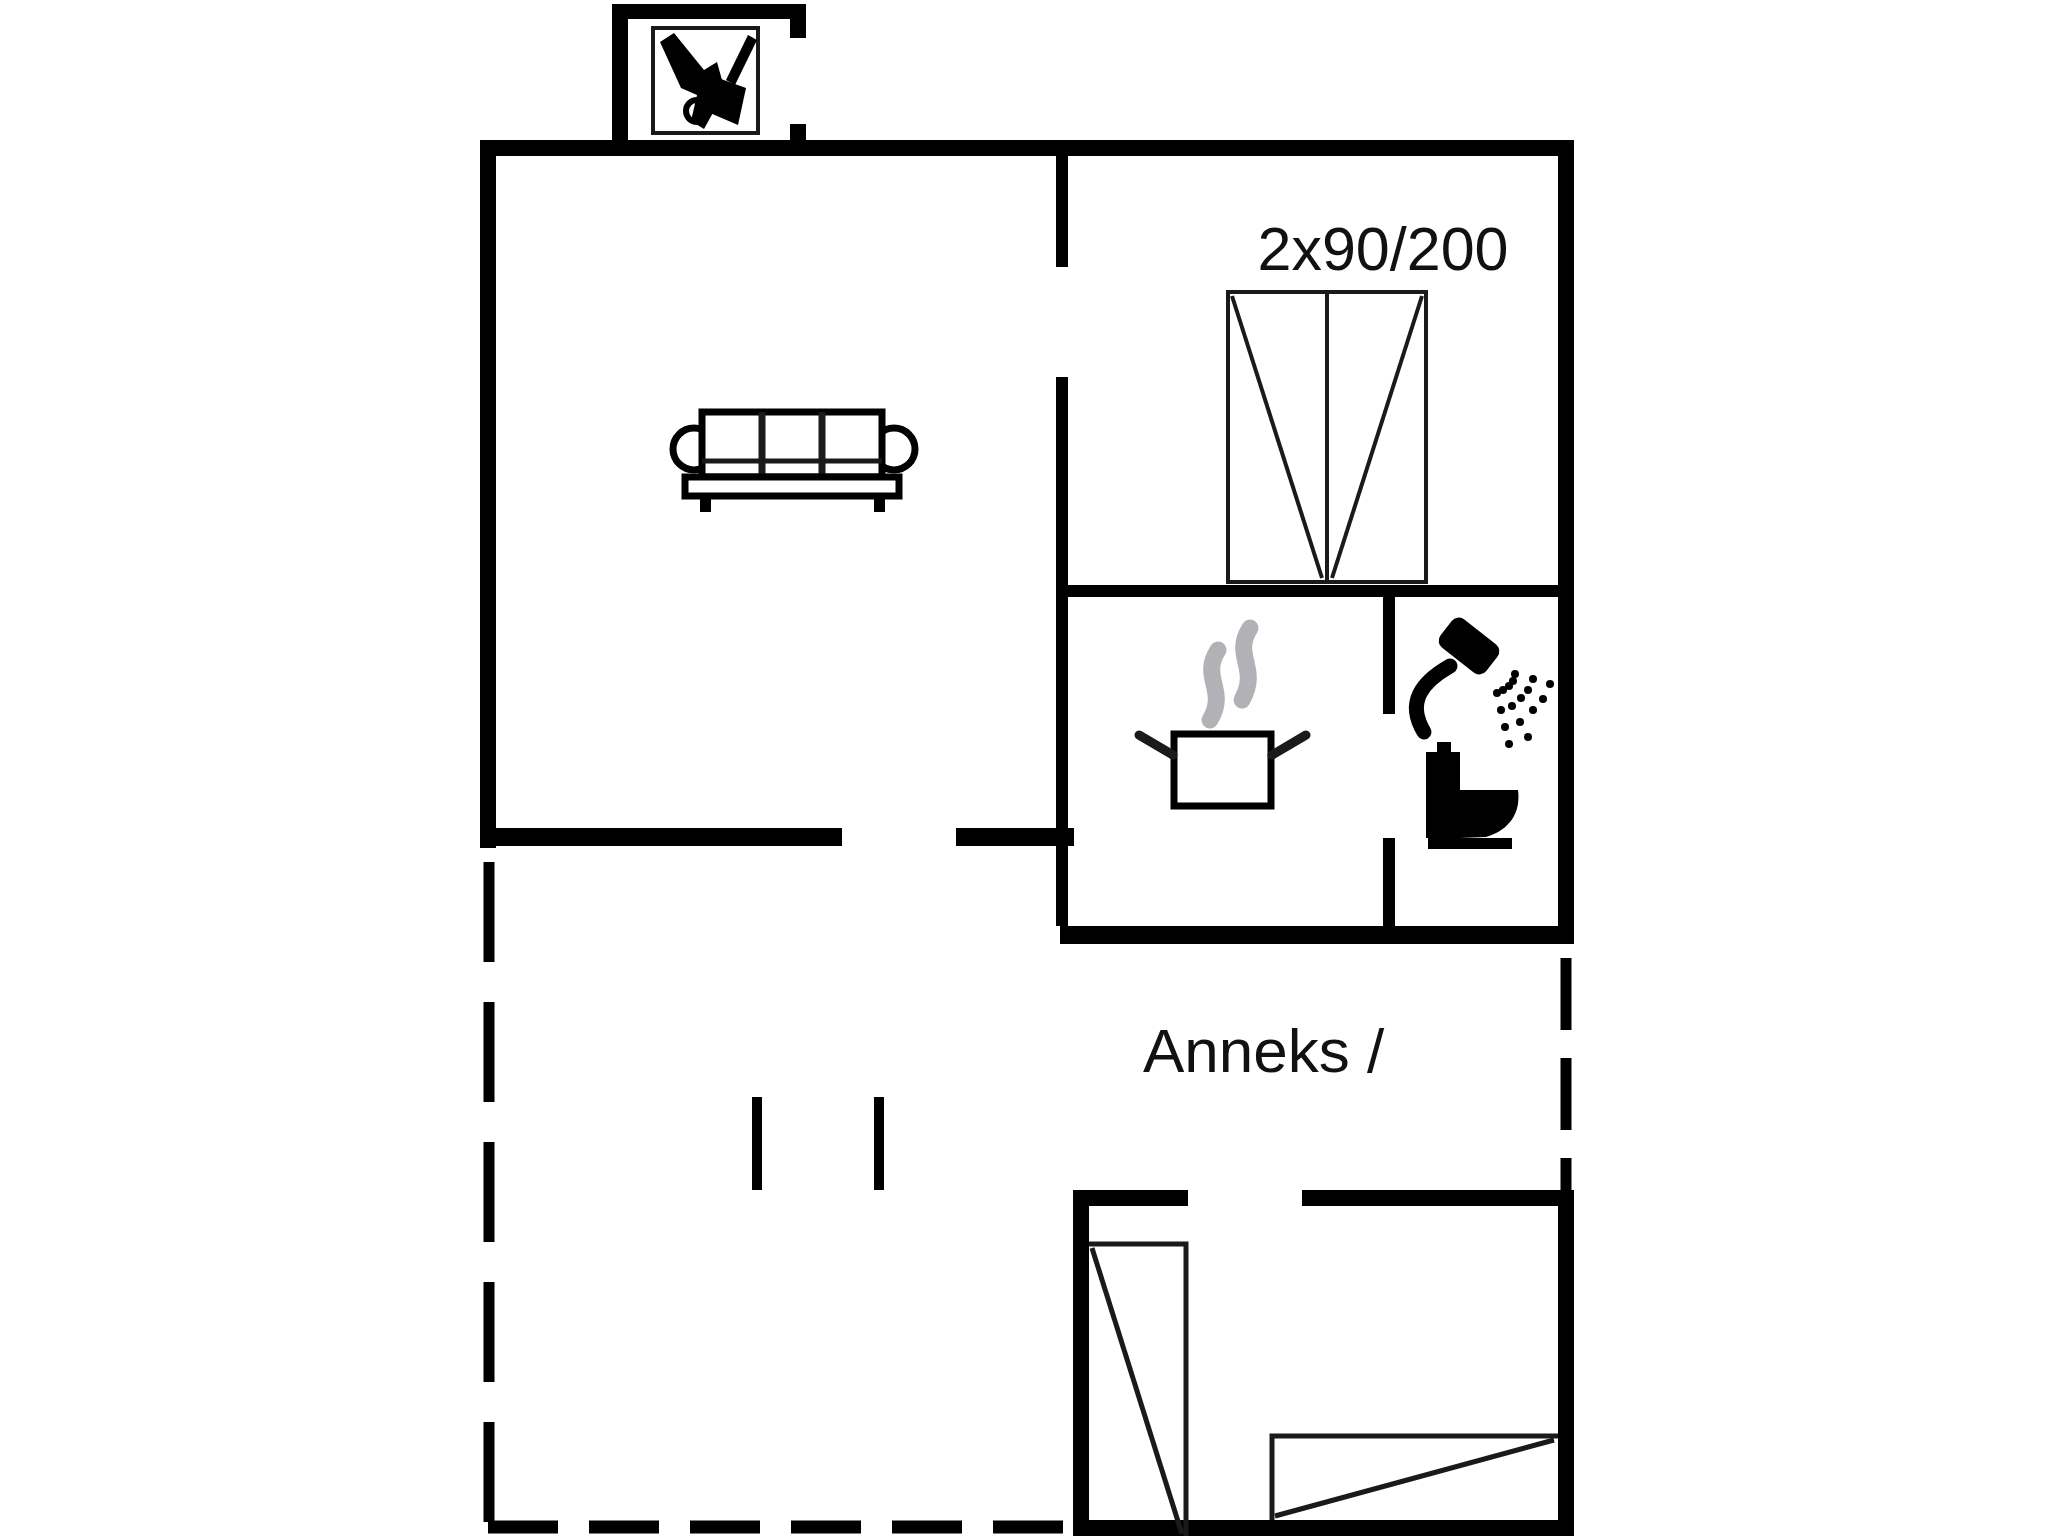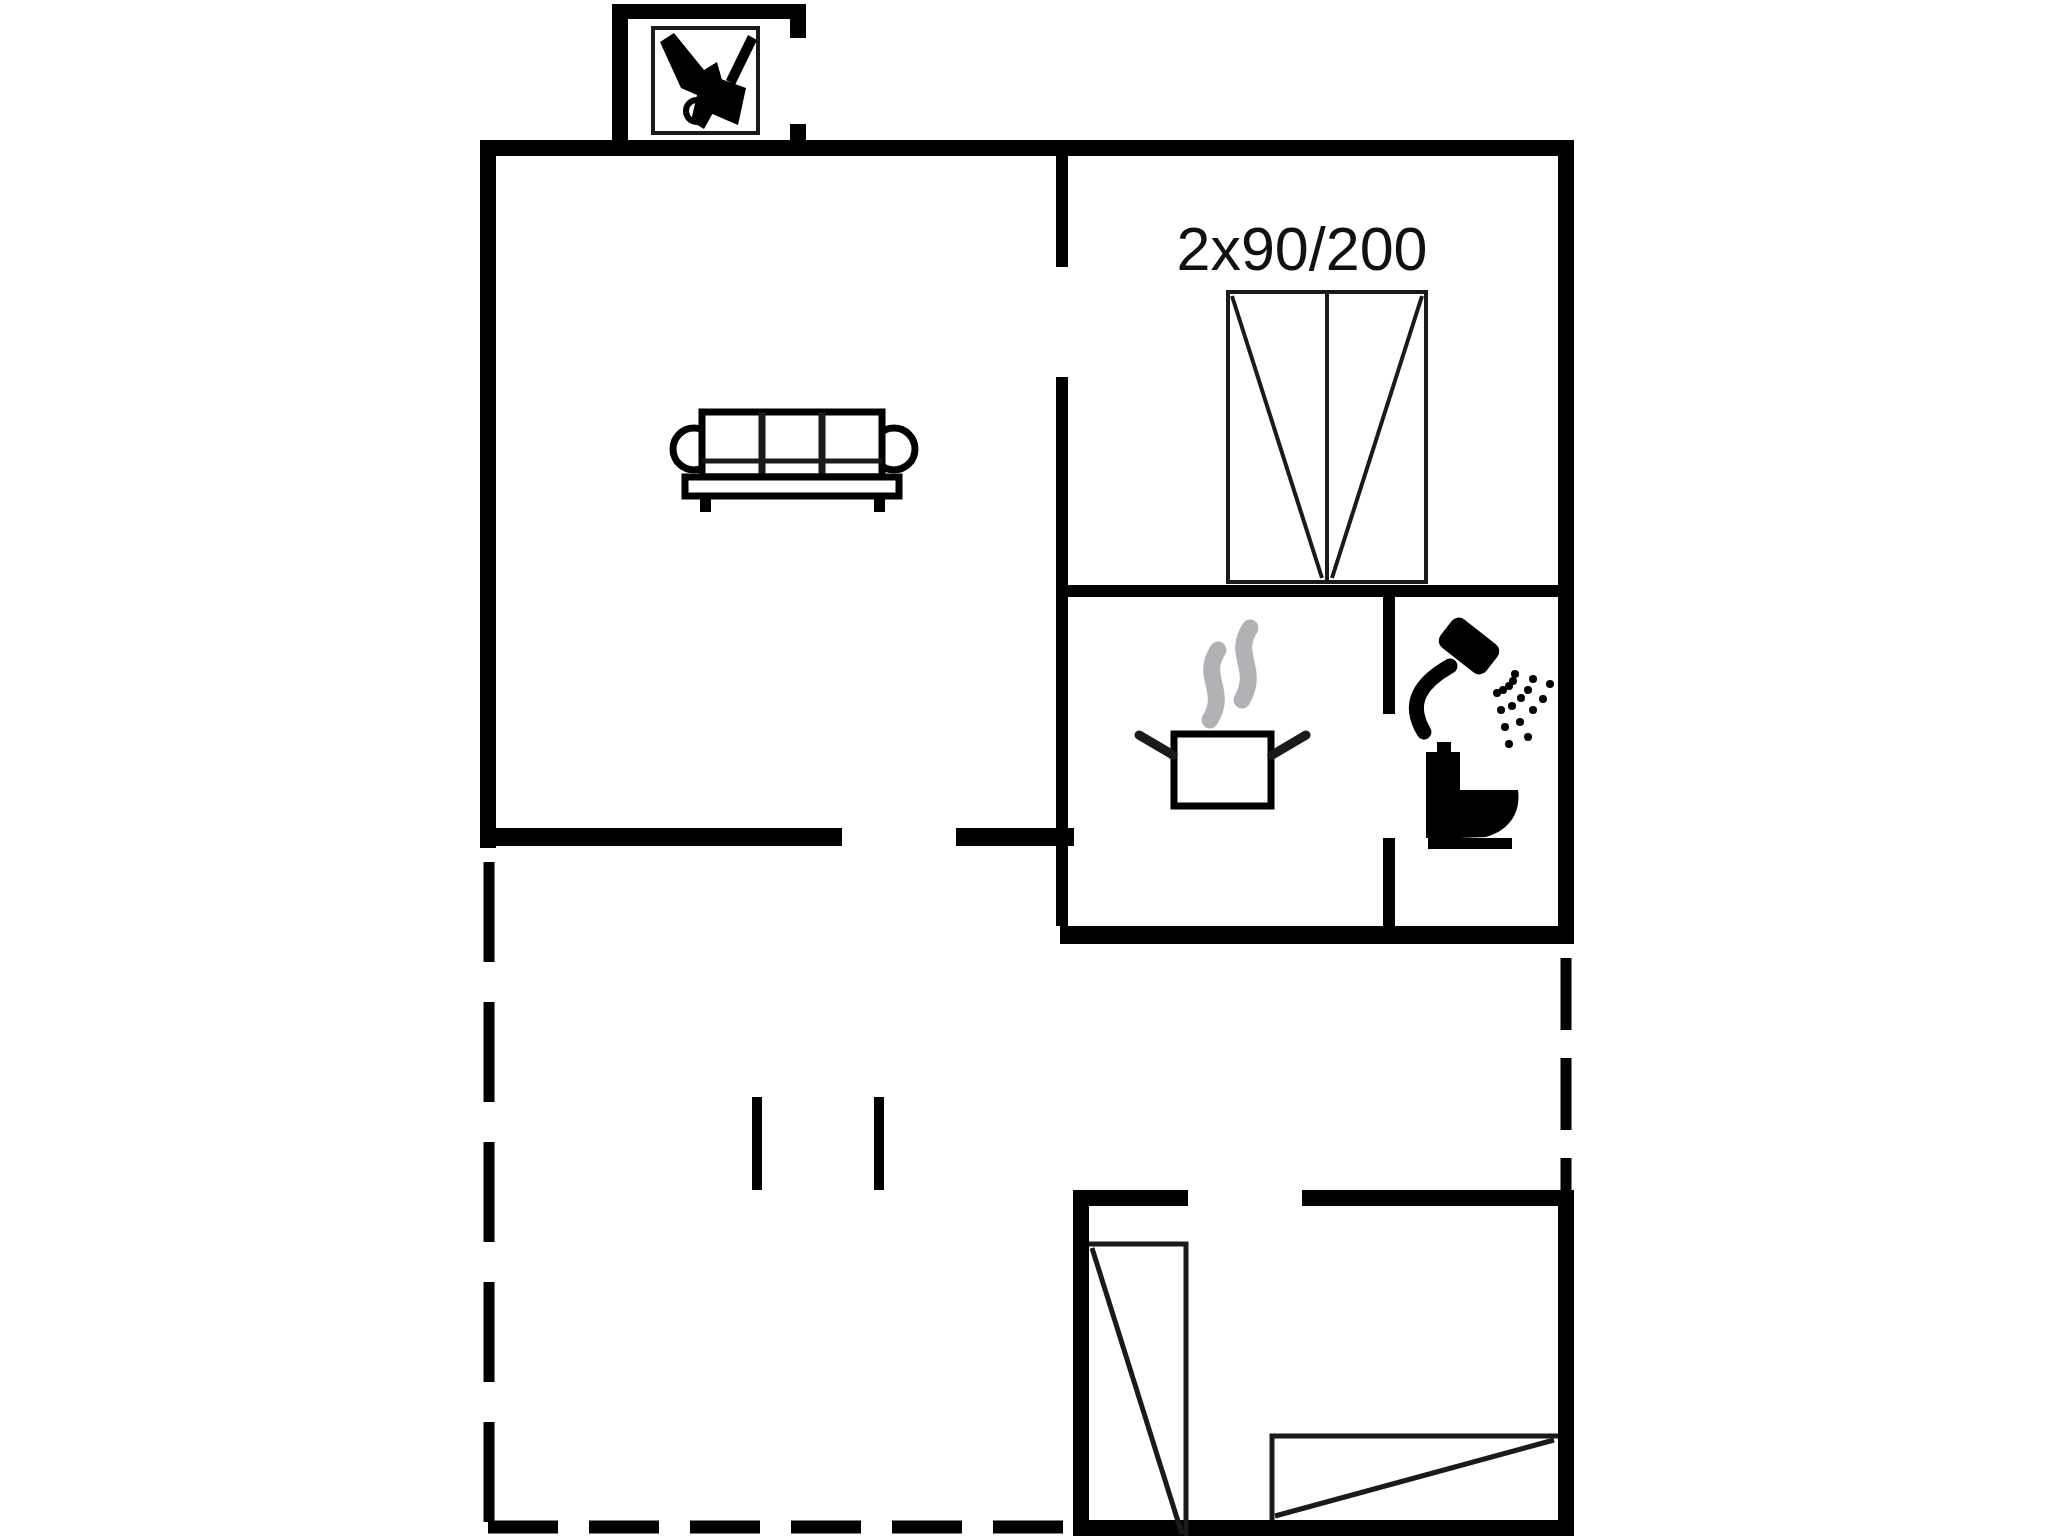--- a/index.html
+++ b/index.html
@@ -15,21 +15,21 @@
   .wall{fill:var(--color-wall,#000000);}
   .thinline{stroke:var(--color-line,#1a1a1a);fill:none;}
   .blackfill{fill:var(--color-wall,#000000);}
   .steam{stroke:var(--color-steam,#b2b2b6);fill:none;stroke-linecap:round;}
   .label{
     position:absolute;line-height:1;white-space:pre;
     color:var(--color-text,#111111);
     font-family:"Liberation Sans", sans-serif;
   }
   .size-label{font-size:61px;width:300px;text-align:center;}
-  #lbl-bed-top{left:1152px;top:219px;}
+  #lbl-bed-top{left:1233px;top:219px;}
   #lbl-bed-bottom{left:1172px;top:1357px;}
   .annex-label{font-size:62px;left:1143px;}
   #lbl-annex-1{top:1020px;}
   #lbl-annex-2{top:1094px;}
 </style>
 </head>
 <body>
 
 <div id="plan">
 
@@ -149,15 +149,16 @@
       <line class="thinline" x1="1092" y1="1248" x2="1182" y2="1534" stroke-width="5"></line>
     </g>
     <g>
       <path class="thinline" d="M1272,1520 V1436 H1558" stroke-width="5"></path>
       <line class="thinline" x1="1275" y1="1516" x2="1554" y2="1440" stroke-width="5"></line>
     </g>
   </svg>
 
   <div class="label size-label" id="lbl-bed-top">2x90/200</div>
 
+  <div class="label annex-label" id="lbl-annex-1">Anneks /</div>
 
 
 </div>
 
 </body></html>

